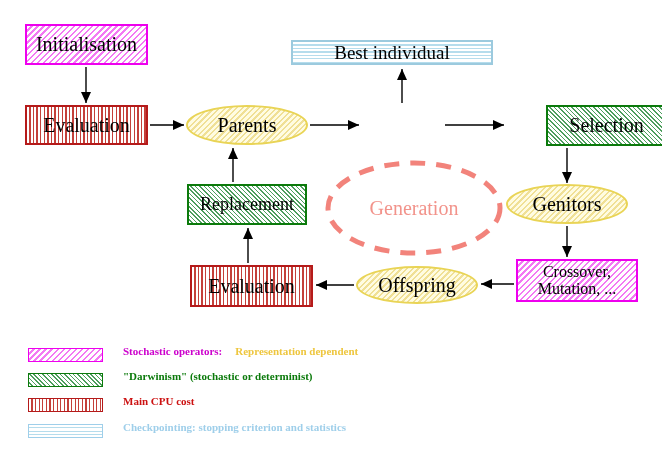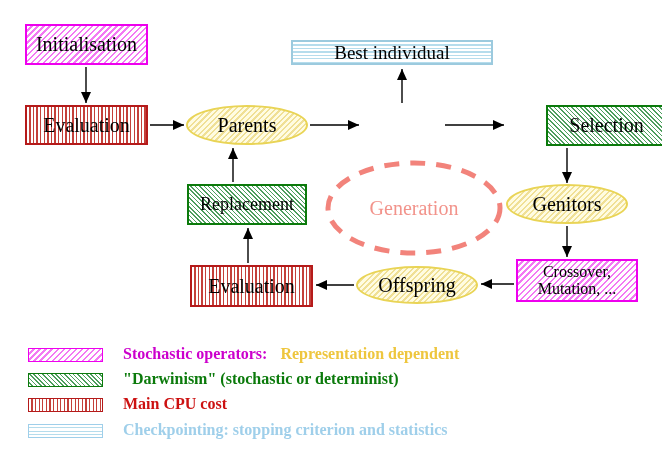--- a/index.html
+++ b/index.html
@@ -41,21 +41,21 @@
     display:flex;align-items:center;justify-content:center;
   }
   .legend-row{position:absolute;z-index:2;height:15px;}
   .legend-swatch{position:absolute;left:28px;width:75px;height:14px;box-sizing:border-box;}
   .legend-swatch.sw-magenta{border:1.5px solid #ee00ee;background:repeating-linear-gradient(135deg,#ffffff 0 2.6px,#f379f3 2.6px 4.3px);}
   .legend-swatch.sw-green{border:1.5px solid #0b7a0b;background:repeating-linear-gradient(45deg,#ffffff 0 2px,#4d9e5d 2px 3.1px);}
   .legend-swatch.sw-red{border:1.5px solid #b51a1a;background:repeating-linear-gradient(90deg,#ffffff 0 2.3px,#c4403a 2.3px 3.6px);}
   .legend-swatch.sw-blue{border:1.5px solid #9fcfea;background:repeating-linear-gradient(180deg,#ffffff 0 2.3px,#b5dcec 2.3px 3.5px);}
   .legend-label{
     position:absolute;left:123px;top:-3px;white-space:nowrap;
-    font-weight:bold;font-size:16px;
+    font-weight:bold;font-size:11px;
   }
   .lg-magenta{color:#cc00cc;}
   .lg-gold{color:#eec63e;margin-left:13px;}
   .lg-green{color:#0b7a0b;}
   .lg-red{color:#cc1111;}
   .lg-blue{color:#9fcfea;}
 </style>
 </head>
 <body>
 

